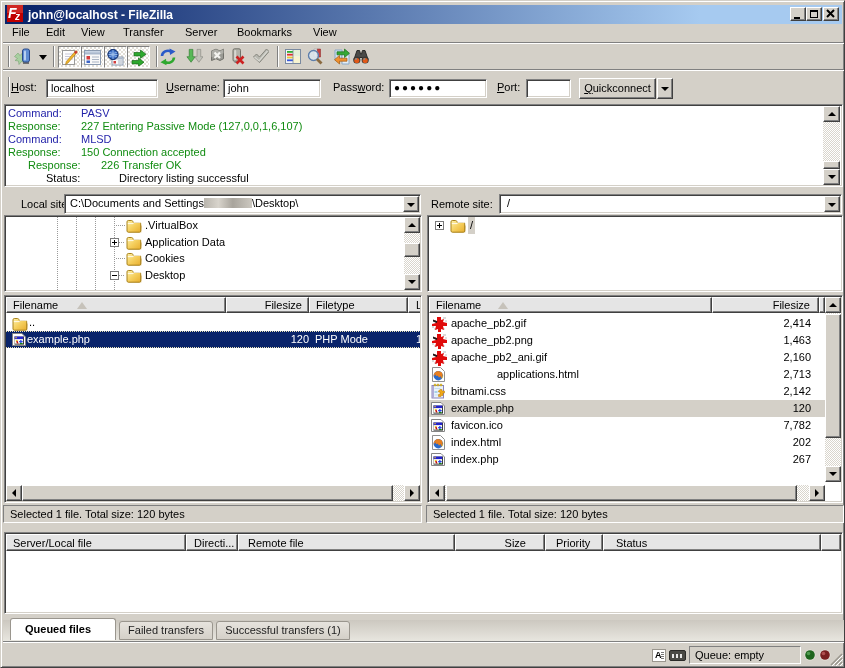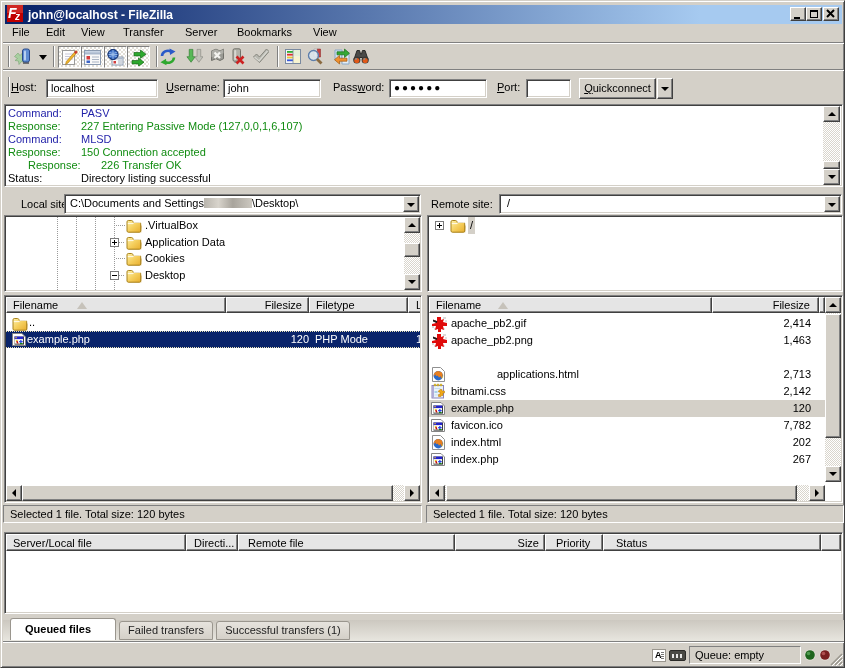--- a/index.html
+++ b/index.html
@@ -204,21 +204,21 @@
       <div class="tri-d" style="position:absolute;left:3px;top:8px;"></div>
     </div>
 
  <div class="abs sunken" style="left:3px;top:103px;width:839px;height:83px;background:#fff;"></div>
  <div class="abs" style="left:7px;top:106px;line-height:13px;">
   <div style="color:#1f1fa8;"><span style="display:inline-block;width:73px;">Command:</span>PASV</div>
   <div style="color:#118c11;"><span style="display:inline-block;width:73px;">Response:</span>227 Entering Passive Mode (127,0,0,1,6,107)</div>
   <div style="color:#1f1fa8;"><span style="display:inline-block;width:73px;">Command:</span>MLSD</div>
   <div style="color:#118c11;"><span style="display:inline-block;width:73px;">Response:</span>150 Connection accepted</div>
   <div style="color:#118c11;padding-left:20px;"><span style="display:inline-block;width:73px;">Response:</span>226 Transfer OK</div>
-  <div><span style="display:inline-block;width:73px;">Status:</span>Directory listing successful</div>
+  <div><span style="display:inline-block;width:73px;margin-left:38px;">Status:</span>Directory listing successful</div>
  </div>
  <div class="abs" style="left:822px;top:105px;width:17px;height:79px;">
   <div class="track abs" style="left:0;top:0;width:17px;height:79px;"></div>
   <div class="sbtn abs" style="left:0;top:0;width:17px;height:16px;">
         <div class="tri-u"></div>
       </div>
   <div class="thumb abs" style="left:0;top:55px;width:17px;height:8px;"></div>
   <div class="sbtn abs" style="left:0;top:63px;width:17px;height:16px;">
         <div class="tri-d"></div>
       </div>
@@ -373,20 +373,33 @@
           <rect x="14" y="4" width="2" height="2" fill="#e2e2e2"></rect>
           <rect x="1" y="10" width="2" height="2" fill="#dcdcdc"></rect>
           <rect x="3" y="12" width="3" height="2" fill="#e2e2e2"></rect>
           <rect x="12" y="12" width="2" height="2" fill="#e6e6e6"></rect>
 <path d="M6 1 h4 v3 l3-1 -1 3 4 1 v3 h-4 l1 4 -3-1 v3 h-3 v-3 l-3 1 1-4 h-4 v-2 l4-1 -2-3 3 1 z" fill="#e00a0a"></path>
 <path d="M2 3.5 l4.5 2 -1 1.5 -3.5-1.5 z" fill="#1a1a1a"></path>
 </svg>
    <span class="abs" style="left:22px;">apache_pb2.png</span>
         <span class="abs num">1,463</span>
   </div>
+  <div class="row" style="left:0;top:52px;width:396px;">
+   <svg class="abs ic" style="left:2px;top:1px;" width="17" height="16" viewBox="0 0 17 16">
+<rect x="12" y="1" width="3" height="2" fill="#dcdcdc"></rect>
+          <rect x="14" y="4" width="2" height="2" fill="#e2e2e2"></rect>
+          <rect x="1" y="10" width="2" height="2" fill="#dcdcdc"></rect>
+          <rect x="3" y="12" width="3" height="2" fill="#e2e2e2"></rect>
+          <rect x="12" y="12" width="2" height="2" fill="#e6e6e6"></rect>
+<path d="M6 1 h4 v3 l3-1 -1 3 4 1 v3 h-4 l1 4 -3-1 v3 h-3 v-3 l-3 1 1-4 h-4 v-2 l4-1 -2-3 3 1 z" fill="#e00a0a"></path>
+<path d="M2 3.5 l4.5 2 -1 1.5 -3.5-1.5 z" fill="#1a1a1a"></path>
+</svg>
+   <span class="abs" style="left:22px;">apache_pb2_ani.gif</span>
+        <span class="abs num">2,160</span>
+  </div>
   <div class="row" style="left:0;top:69px;width:396px;">
    <svg class="abs ic" style="left:3px;top:1px;" width="13" height="15" viewBox="0 0 13 15">
 <path d="M0.5 0.5 h8 l4 4 v10 h-12 z" fill="#fff" stroke="#909090"></path>
 <circle cx="6.3" cy="8.8" r="4.7" fill="#2a6ac8"></circle>
 <path d="M6.3 4.1 a4.7 4.7 0 0 0-4.6 5.6 c0.8-1.8 1.6-2.2 2.2-2.2 c-0.6 1 0.2 1.6 1 1.4 c1.2-0.3 1.8 0.4 1.4 1.4 c1 0.2 2-0.2 2.2-1.4 c0.8 0.6 0.6 2-0.4 3 a4.7 4.7 0 0 0 2.5-2.8 c0.2-2-0.5-3.4-1.5-4 z" fill="#e87f1e"></path>
 <path d="M10.5 6.2 a4.7 4.7 0 0 1 0.5 2.6 l-1.4 2.8 c1.8-0.4 2.2-4 0.9-5.4z" fill="#f6d020"></path>
 </svg>
    <span class="abs" style="left:22px;margin-left:46px;">applications.html</span>
         <span class="abs num">2,713</span>
   </div>
@@ -483,21 +496,21 @@
  </div>
 
  <div class="abs sunken1" style="left:2px;top:504px;width:419px;height:18px;line-height:16px;padding-left:6px;">Selected 1 file. Total size: 120 bytes</div>
  <div class="abs sunken1" style="left:425px;top:504px;width:418px;height:18px;line-height:16px;padding-left:6px;">Selected 1 file. Total size: 120 bytes</div>
 
  <div class="abs sunken" style="left:3px;top:531px;width:839px;height:82px;background:#fff;"></div>
  <div class="abs" style="left:5px;top:533px;width:835px;height:78px;overflow:hidden;">
   <div class="abs hdrbtn" style="left:0;top:0;width:180px;height:17px;line-height:16px;padding-left:6px;">Server/Local file</div>
   <div class="abs hdrbtn" style="left:180px;top:0;width:52px;height:17px;line-height:16px;padding-left:7px;">Directi...</div>
   <div class="abs hdrbtn" style="left:232px;top:0;width:217px;height:17px;line-height:16px;padding-left:9px;">Remote file</div>
-  <div class="abs hdrbtn" style="left:449px;top:0;width:90px;height:17px;line-height:16px;text-align:right;padding-right:5px;">Size</div>
+  <div class="abs hdrbtn" style="left:449px;top:0;width:90px;height:17px;line-height:16px;text-align:right;padding-right:18px;">Size</div>
   <div class="abs hdrbtn" style="left:539px;top:0;width:58px;height:17px;line-height:16px;padding-left:10px;">Priority</div>
   <div class="abs hdrbtn" style="left:597px;top:0;width:218px;height:17px;line-height:16px;padding-left:12px;">Status</div>
   <div class="abs hdrbtn" style="left:815px;top:0;width:20px;height:17px;"></div>
  </div>
 
  <div class="abs" style="left:2px;top:619px;width:841px;height:21px;background:linear-gradient(#ccc8c0,#e8e6df);"></div>
  <div class="abs" style="left:118px;top:620px;width:94px;height:19px;background:linear-gradient(#e6e3dd,#d4d0c8);border:1px solid #9a968e;border-radius:3px 3px 0 0;text-align:center;line-height:17px;color:#222;">Failed transfers</div>
  <div class="abs" style="left:215px;top:620px;width:134px;height:19px;background:linear-gradient(#e6e3dd,#d4d0c8);border:1px solid #9a968e;border-radius:3px 3px 0 0;text-align:center;line-height:17px;color:#222;">Successful transfers (1)</div>
  <div class="abs" style="left:9px;top:617px;width:106px;height:22px;background:#fff;border:1px solid #9a968e;border-bottom:none;border-radius:3px 3px 0 0;text-align:center;line-height:20px;font-weight:bold;padding-right:10px;">Queued files</div>
 

